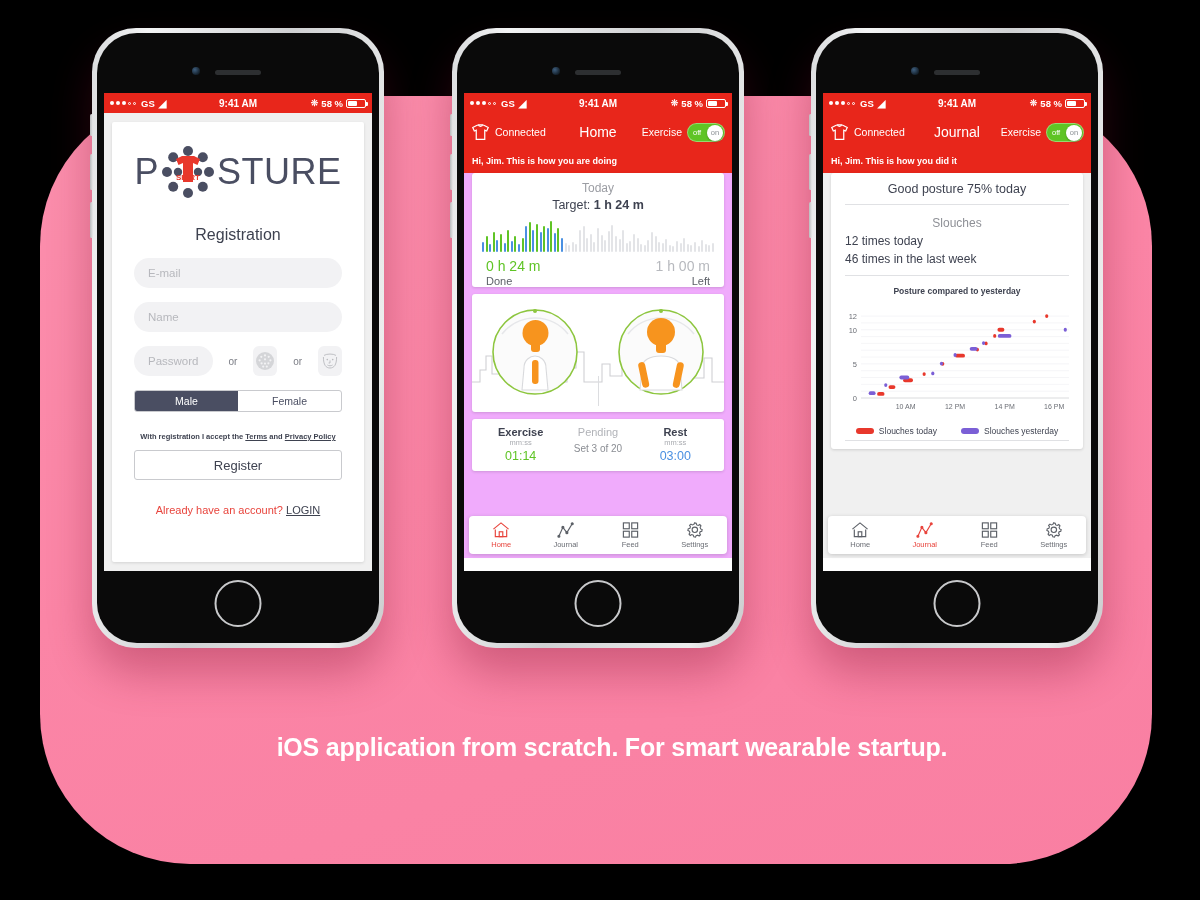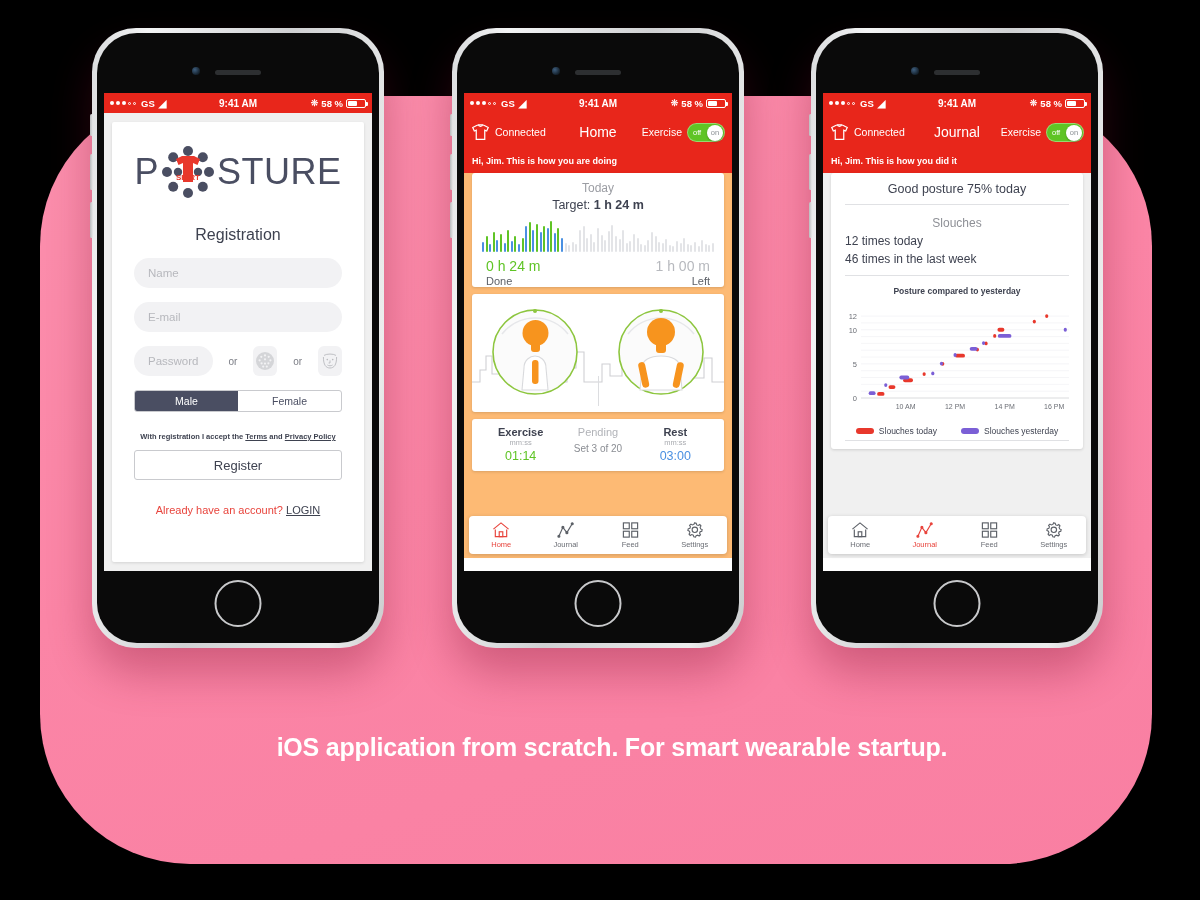--- a/index.html
+++ b/index.html
@@ -264,24 +264,24 @@
                 </g>
                 <path d="M16 15 L22 12 L34 12 L40 15 L37.5 21 L33 19 L33 38 L23 38 L23 19 L18.5 21 Z" fill="#e8382c"></path>
                 <text x="28" y="36" font-size="8" font-weight="bold" fill="#e8382c" text-anchor="middle" font-family="Liberation Sans, sans-serif">SHIRT</text>
               </svg>
               <span class="logo-text">STURE</span>
             </div>
 
             <div class="reg-title">Registration</div>
 
             <div class="field">
+              <span>E-mail</span>
+            </div>
+            <div class="field">
               <span>Name</span>
-            </div>
-            <div class="field">
-              <span>E-mail</span>
             </div>
 
             <div class="pwd-row">
               <div class="field">
                 <span>Password</span>
               </div>
               <span class="or">or</span>
               <div class="biometric">
                 <svg width="20" height="20" viewBox="0 0 20 20">
                   <circle cx="10" cy="10" r="9" fill="#d4d5d8"></circle>
@@ -375,21 +375,21 @@
             <span class="nav-ex-label">Exercise</span>
             <span class="toggle">
               <span class="off">off</span>
               <span class="knob">on</span>
             </span>
           </span>
         </div>
 
         <div class="greet-band">Hi, Jim. This is how you are doing</div>
 
-        <div style="background:#fdba74;height:385px;position:relative;">
+        <div style="background:#f0abfc;height:385px;position:relative;">
 
           <div class="card">
             <div class="today-title">Today</div>
             <div class="today-target">
               <span>Target:</span>
               <b>1 h 24 m</b>
             </div>
             <div class="wave" id="wave2">
                 <i style="height: 10px; background: rgb(74, 144, 226);"></i>
                 <i style="height: 16px; background: rgb(95, 196, 37);"></i>

